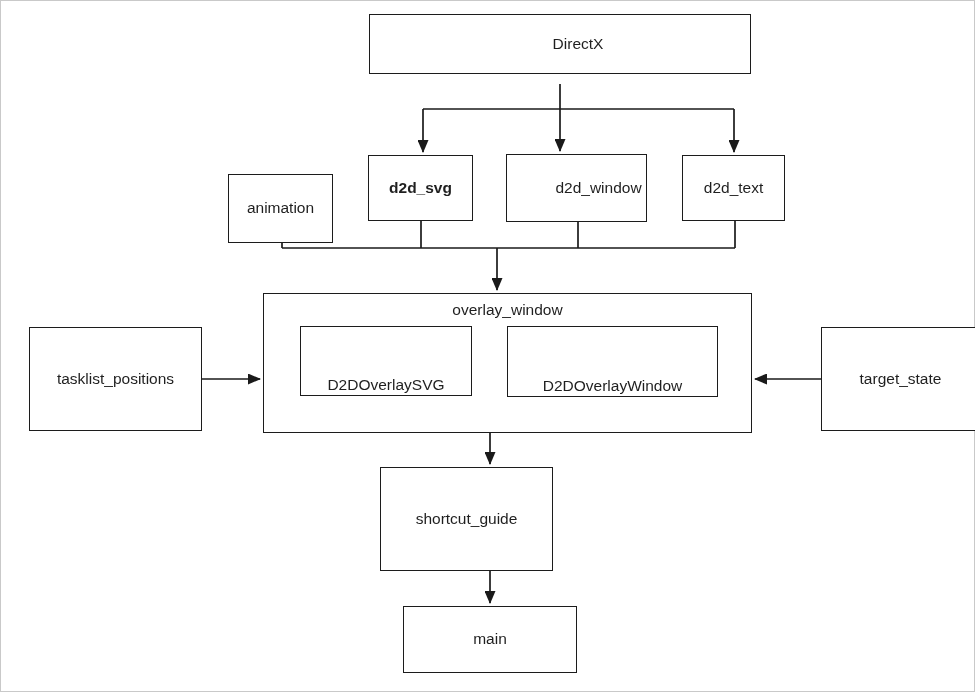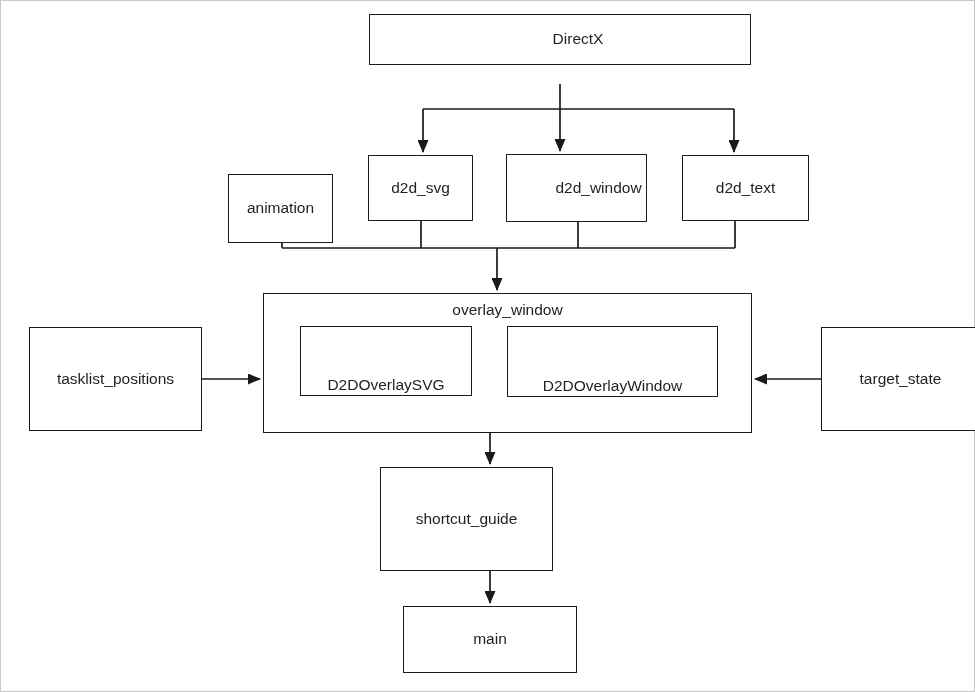--- a/index.html
+++ b/index.html
@@ -25,25 +25,25 @@
     border: 1.6px solid #1c1c1c;
     background: #ffffff;
     display: flex;
     align-items: center;
     justify-content: center;
     font-size: 15.5px;
     line-height: 1.2;
     text-align: center;
   }
   
-  .n-directx        { left: 369px; top: 14px;  width: 382px; height: 51px; padding-left: 36px; }
+  .n-directx        { left: 369px; top: 14px;  width: 382px; height: 60px; padding-left: 36px; }
   .n-animation      { left: 228px; top: 154px; width: 105px; height: 69px; margin-top: 20px; }
-  .n-d2d-svg        { left: 368px; top: 155px; width: 105px; height: 66px; }
+  .n-d2d-svg        { left: 368px; top: 155px; width: 105px; height: 66px; font-weight: bold; }
   .n-d2d-window     { left: 506px; top: 154px; width: 141px; height: 68px; padding-left: 44px; }
-  .n-d2d-text       { left: 682px; top: 155px; width: 127px; height: 66px; }
+  .n-d2d-text       { left: 682px; top: 155px; width: 103px; height: 66px; }
   .n-overlay        { left: 263px; top: 293px; width: 489px; height: 140px;
                       align-items: flex-start; padding-top: 7px; }
   .n-overlay-svg    { left: 300px; top: 326px; width: 172px; height: 70px; align-items: flex-end; }
   .n-overlay-window { left: 507px; top: 326px; width: 211px; height: 71px; align-items: flex-end; }
   .n-tasklist       { left: 21px;  top: 327px; width: 173px; height: 104px; margin-left: 8px; }
   .n-target         { left: 821px; top: 327px; width: 159px; height: 104px; }
   .n-shortcut       { left: 380px; top: 467px; width: 173px; height: 104px; align-items: center; }
   .n-main           { left: 403px; top: 606px; width: 174px; height: 67px; }
 </style>
 </head>

